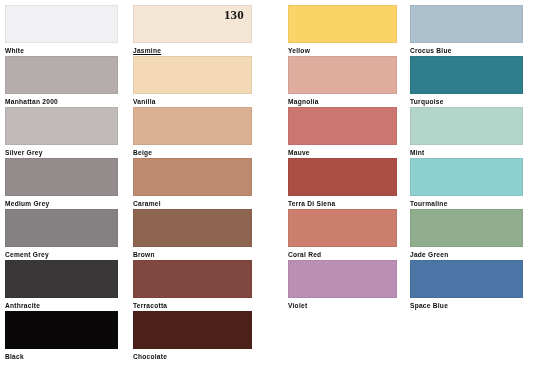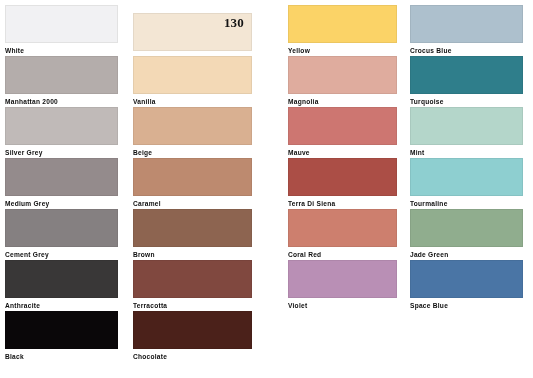--- a/index.html
+++ b/index.html
@@ -109,21 +109,21 @@
       <div class="swatch-cell" style="top: 260px;">
         <div class="swatch" title="#393737" style="background: rgb(57, 55, 55);"></div>
         <span class="swatch-label">Anthracite</span>
       </div>
       <div class="swatch-cell" style="top: 311px;">
         <div class="swatch" title="#0a0709" style="background: rgb(10, 7, 9);"></div>
         <span class="swatch-label">Black</span>
       </div>
     </div>
   <div class="col col-2">
-      <div class="swatch-cell" style="top: 5px; margin-top: 8px;">
+      <div class="swatch-cell" style="top: 5px;">
         <div class="swatch" title="#f3e6d4" style="background: rgb(243, 230, 212);">
           <span class="swatch-code">130</span>
         </div>
         <span class="swatch-label is-link">Jasmine</span>
       </div>
       <div class="swatch-cell" style="top: 56px;">
         <div class="swatch" title="#f3d9b6" style="background: rgb(243, 217, 182);"></div>
         <span class="swatch-label">Vanilla</span>
       </div>
       <div class="swatch-cell" style="top: 107px;">

